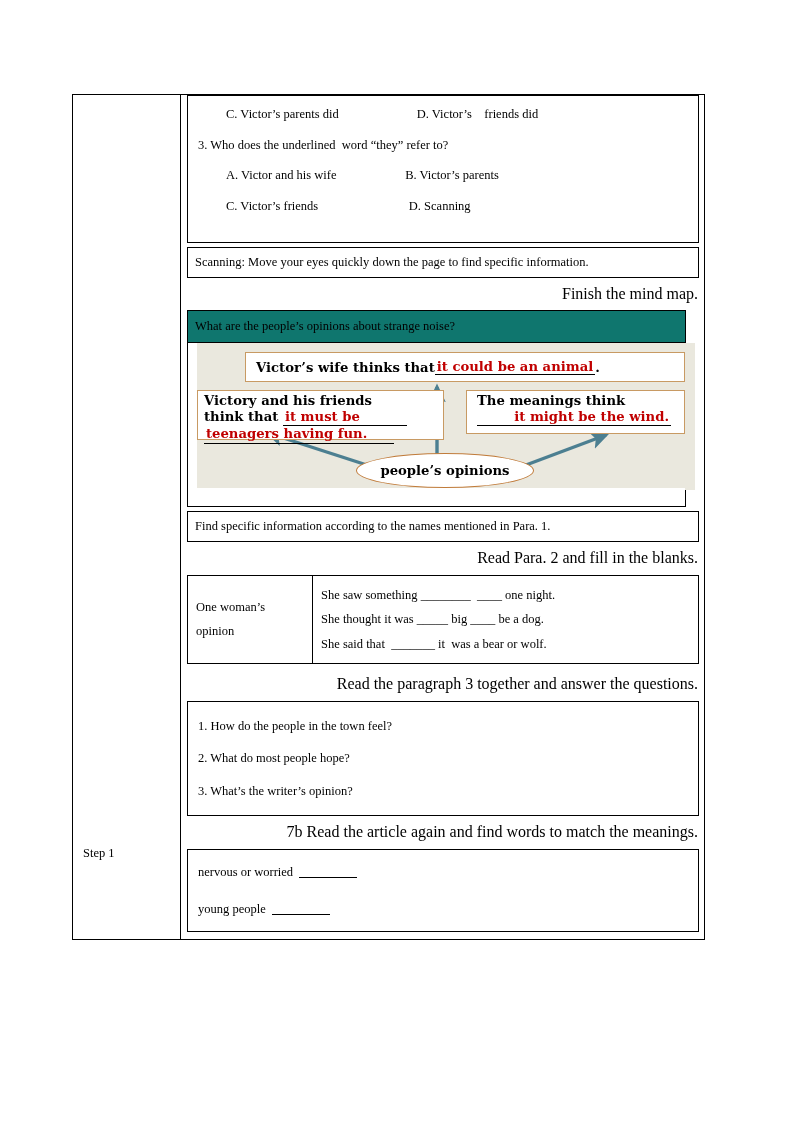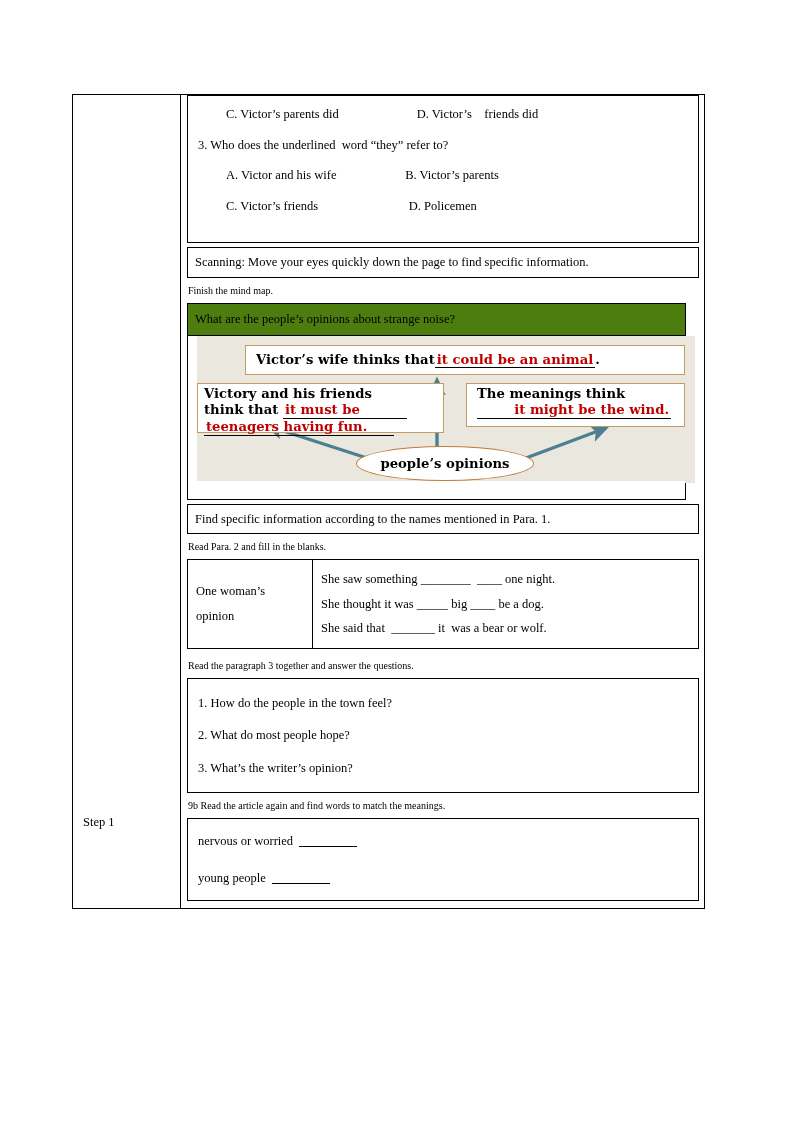--- a/index.html
+++ b/index.html
@@ -58,23 +58,24 @@
   }
 
   
   .bordered-box {
     border: 1.4px solid #000;
     box-sizing: border-box;
     margin: 0 5px 0 6px;
     background: #fff;
   }
   .plain-line {
-    font-size: 10px;
+    font-size: 16px;
     padding: 6px 6px 6px 7px;
     line-height: 1.3;
+    text-align: right;
   }
   .q-line {
     font-size: 12.5px;
     line-height: 1.0;
     padding: 7px 8px 7px 10px;
     white-space: pre;
   }
   .q-line.indent {
     padding-left: 38px;
   }
@@ -89,21 +90,21 @@
   .box-q .q-line { padding-top: 9px; padding-bottom: 9px;}
 
   
   .tip-box .q-line { padding: 8px 8px 8px 7px; }
 
   
   .mindmap-outer {
     border: 1.4px solid #000;
     box-sizing: border-box;
     margin: 0 18px 0 6px;
-    background: #4d7c0f;
+    background: #0f766e;
   }
   .mindmap-head {
     font-size: 12.5px;
     padding: 8px 8px 8px 7px;
     border-bottom: 1.4px solid #000;
   }
   .mindmap-canvas {
     position: relative;
     height: 163px;
     background: #fff;
@@ -220,21 +221,21 @@
     <div class="left-col">
       <div class="step-label">Step 1</div>
     </div>
 
     <div class="right-col">
 
       <div class="bordered-box box-q">
         <div class="q-line indent">C. Victor’s parents did                         D. Victor’s    friends did</div>
         <div class="q-line">3. Who does the underlined  word “they” refer to?</div>
         <div class="q-line indent">A. Victor and his wife                      B. Victor’s parents</div>
-        <div class="q-line indent">C. Victor’s friends                             D. Policemen</div>
+        <div class="q-line indent">C. Victor’s friends                             D. Scanning</div>
       </div>
 
       <div class="spacer-xs"></div>
 
       <div class="bordered-box tip-box">
         <div class="q-line">Scanning: Move your eyes quickly down the page to find specific information.</div>
       </div>
 
       <div class="plain-line">Finish the mind map.</div>
 
@@ -307,21 +308,21 @@
 
 
       <div class="plain-line">Read the paragraph 3 together and answer the questions.</div>
 
       <div class="bordered-box qbox" style="padding:8px 0;">
         <div class="q-line">1. How do the people in the town feel?</div>
         <div class="q-line">2. What do most people hope?</div>
         <div class="q-line">3. What’s the writer’s opinion?</div>
       </div>
 
-      <div class="plain-line">9b Read the article again and find words to match the meanings.</div>
+      <div class="plain-line">7b Read the article again and find words to match the meanings.</div>
 
       <div class="bordered-box matchbox" style="padding:4px 0;">
         <div class="q-line"><span>nervous or worried</span><span class="ublank"></span></div>
         <div class="q-line"><span>young people</span><span class="ublank"></span></div>
       </div>
 
       <div class="spacer-sm"></div>
 
     </div>
   </div>

